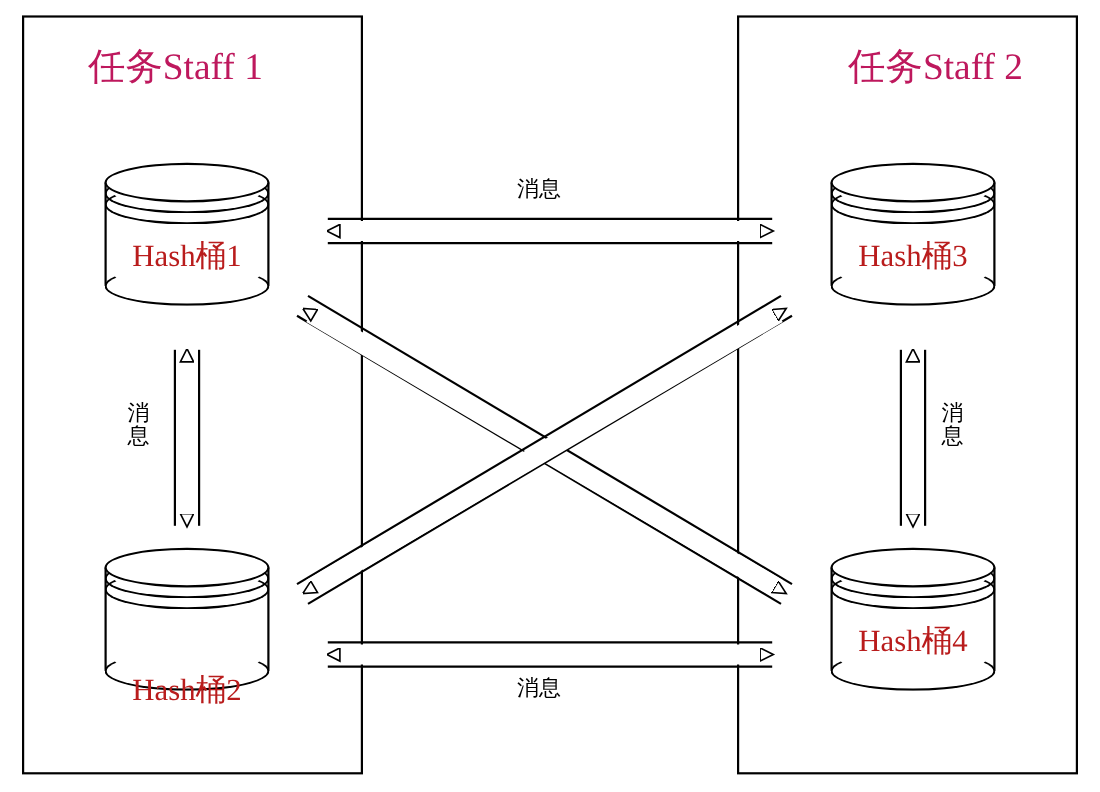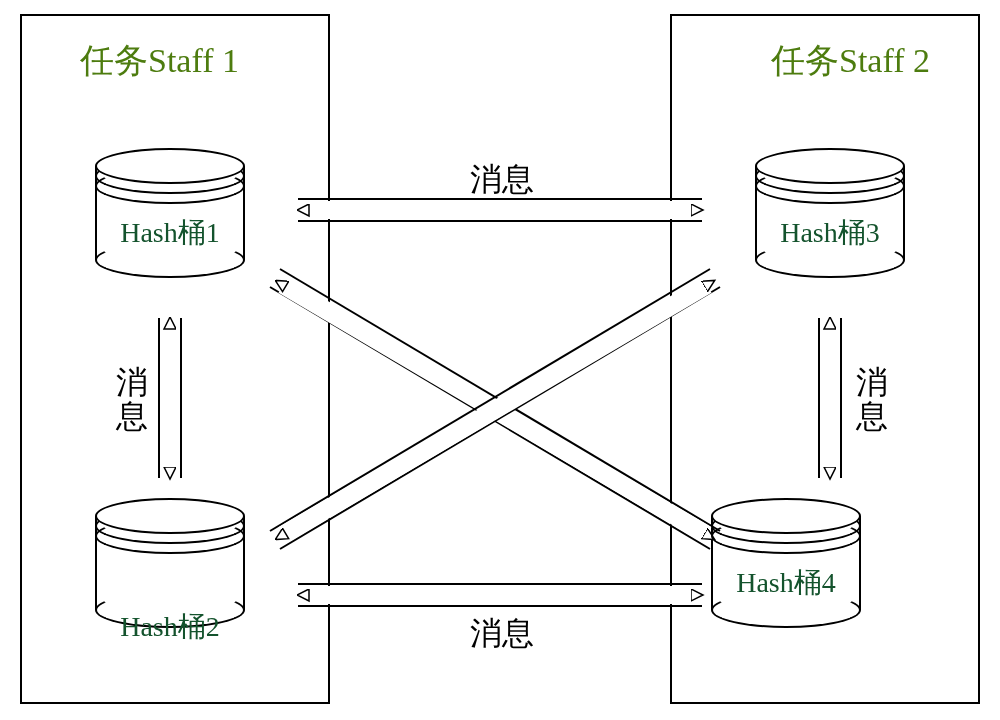--- a/index.html
+++ b/index.html
@@ -17,21 +17,21 @@
   }
   .staff-box {
     position: absolute;
     border: 2px solid #000;
     background: transparent;
     box-sizing: border-box;
   }
   .staff-title {
     position: absolute;
     font-size: 34px;
-    color: #4d7c0f;
+    color: #be185d;
     white-space: nowrap;
   }
   .cylinder {
     position: absolute;
     width: 150px;
     height: 130px;
   }
   .cyl-body {
     position: absolute;
     left: 0;
@@ -79,26 +79,26 @@
     box-sizing: border-box;
     border-top-color: transparent;
     z-index: 1;
   }
   .cyl-label {
     position: absolute;
     left: 0;
     width: 150px;
     text-align: center;
     font-size: 28px;
-    color: #14532d;
+    color: #b91c1c;
     z-index: 4;
   }
   .msg-label {
     position: absolute;
-    font-size: 32px;
+    font-size: 20px;
     color: #000;
     white-space: nowrap;
   }
   .msg-label.vertical {
     width: 1em;
     line-height: 1.05;
     white-space: normal;
     text-align: center;
   }
   svg.arrows {
@@ -141,21 +141,21 @@
 
   <div class="cylinder" style="left:755px; top:148px;">
     <div class="cyl-body"></div>
     <div class="cyl-top"></div>
     <div class="cyl-ring" style="top:10px;"></div>
     <div class="cyl-ring" style="top:20px;"></div>
     <div class="cyl-bottom"></div>
     <div class="cyl-label" style="top:66px;">Hash桶3</div>
   </div>
 
-  <div class="cylinder" style="left:711px; top:498px;padding-left:44px;">
+  <div class="cylinder" style="left:755px; top:498px;padding-left:44px;">
     <div class="cyl-body"></div>
     <div class="cyl-top"></div>
     <div class="cyl-ring" style="top:10px;"></div>
     <div class="cyl-ring" style="top:20px;"></div>
     <div class="cyl-bottom"></div>
     <div class="cyl-label" style="top:66px;">Hash桶4</div>
   </div>
 
   <svg class="arrows" viewBox="0 0 1000 720">
     <defs>

